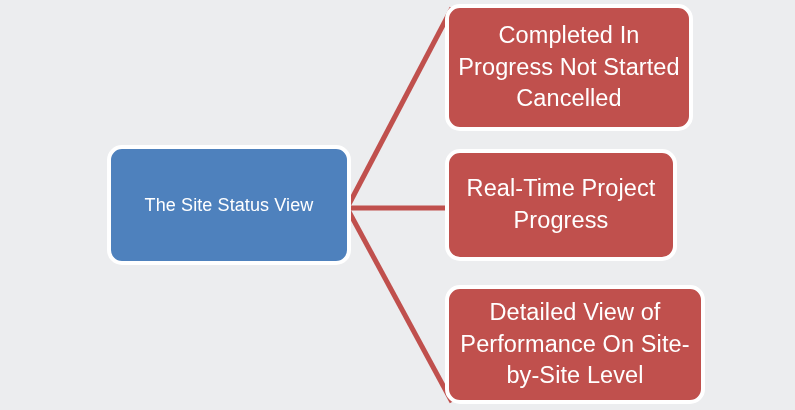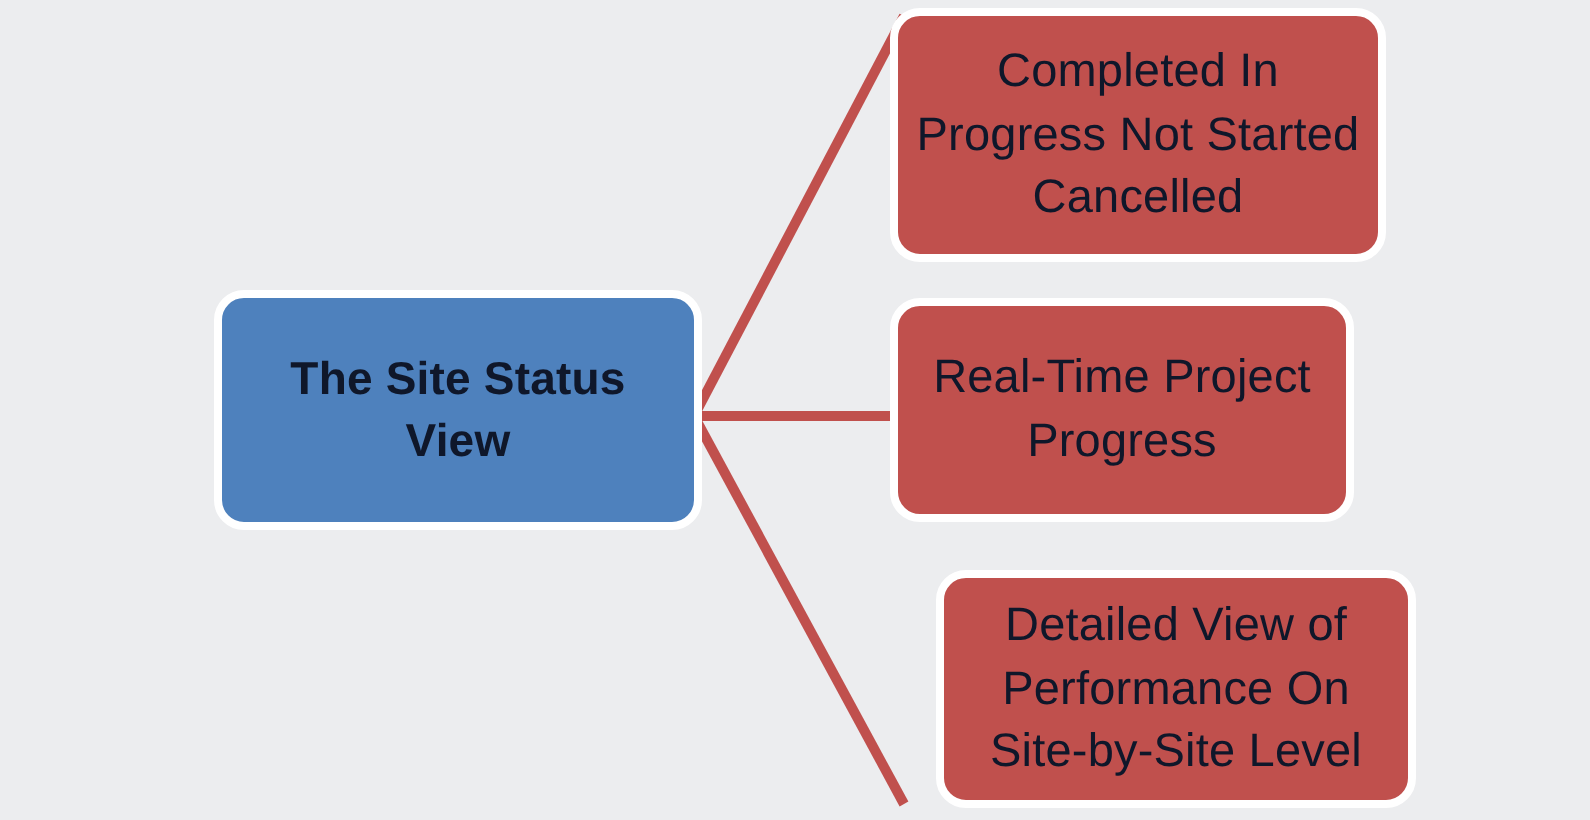--- a/index.html
+++ b/index.html
@@ -30,61 +30,60 @@
   }
   .node {
     position: absolute;
     box-sizing: border-box;
     border-radius: 15px;
     border: 4px solid #FFFFFF;
     display: flex;
     align-items: center;
     justify-content: center;
     text-align: center;
-    color: #0f172a;
+    color: #ffffff;
     z-index: 2;
   }
   .node-label {
     display: block;
     width: 100%;
     padding: 0 6px;
     box-sizing: border-box;
     line-height: 1.38;
     letter-spacing: 0.1px;
   }
   #node-root {
     left: 107px;
     top: 145px;
     width: 244px;
     height: 120px;
     background: #4E81BD;
   }
   #node-root .node-label {
-    font-size: 23px;
+    font-size: 18px;
     line-height: 1.37;
-    font-weight: bold;
   }
   #node-statuses {
     left: 445px;
     top: 4px;
     width: 248px;
     height: 127px;
     background: #C0504D;
   }
   #node-progress {
     left: 445px;
     top: 149px;
     width: 232px;
     height: 112px;
     background: #C0504D;
   }
   #node-detail {
-    left: 468px;
+    left: 445px;
     top: 285px;
-    width: 240px;
+    width: 260px;
     height: 119px;
     background: #C0504D;
   }
   #node-statuses .node-label,
   #node-progress .node-label,
   #node-detail .node-label {
     font-size: 23.5px;
     line-height: 1.36;
   }
 </style>

